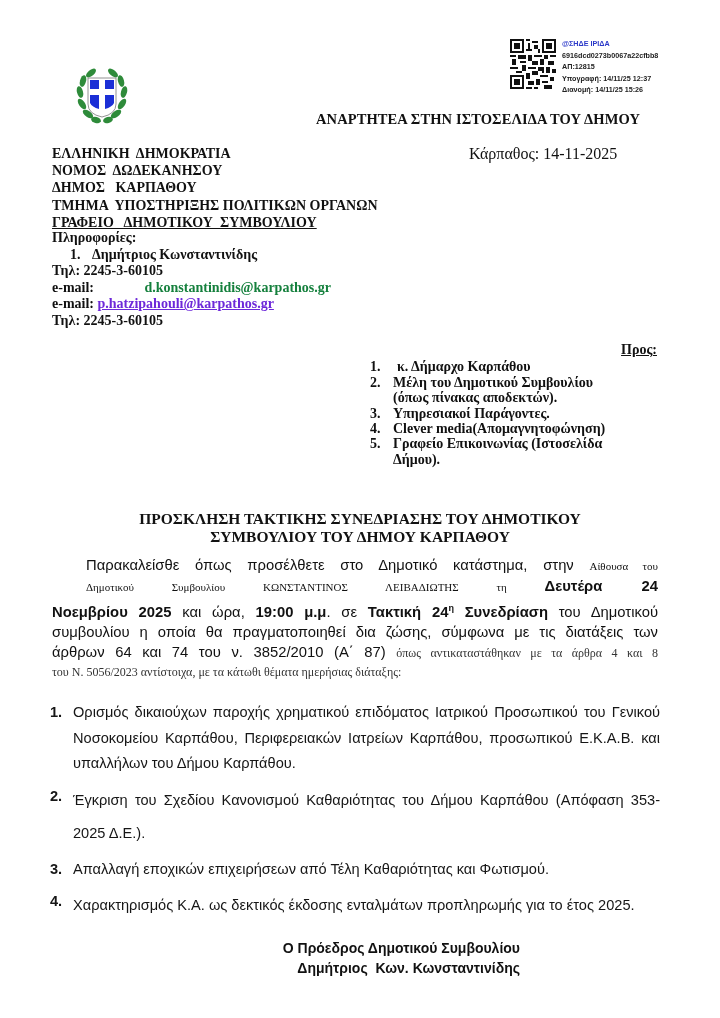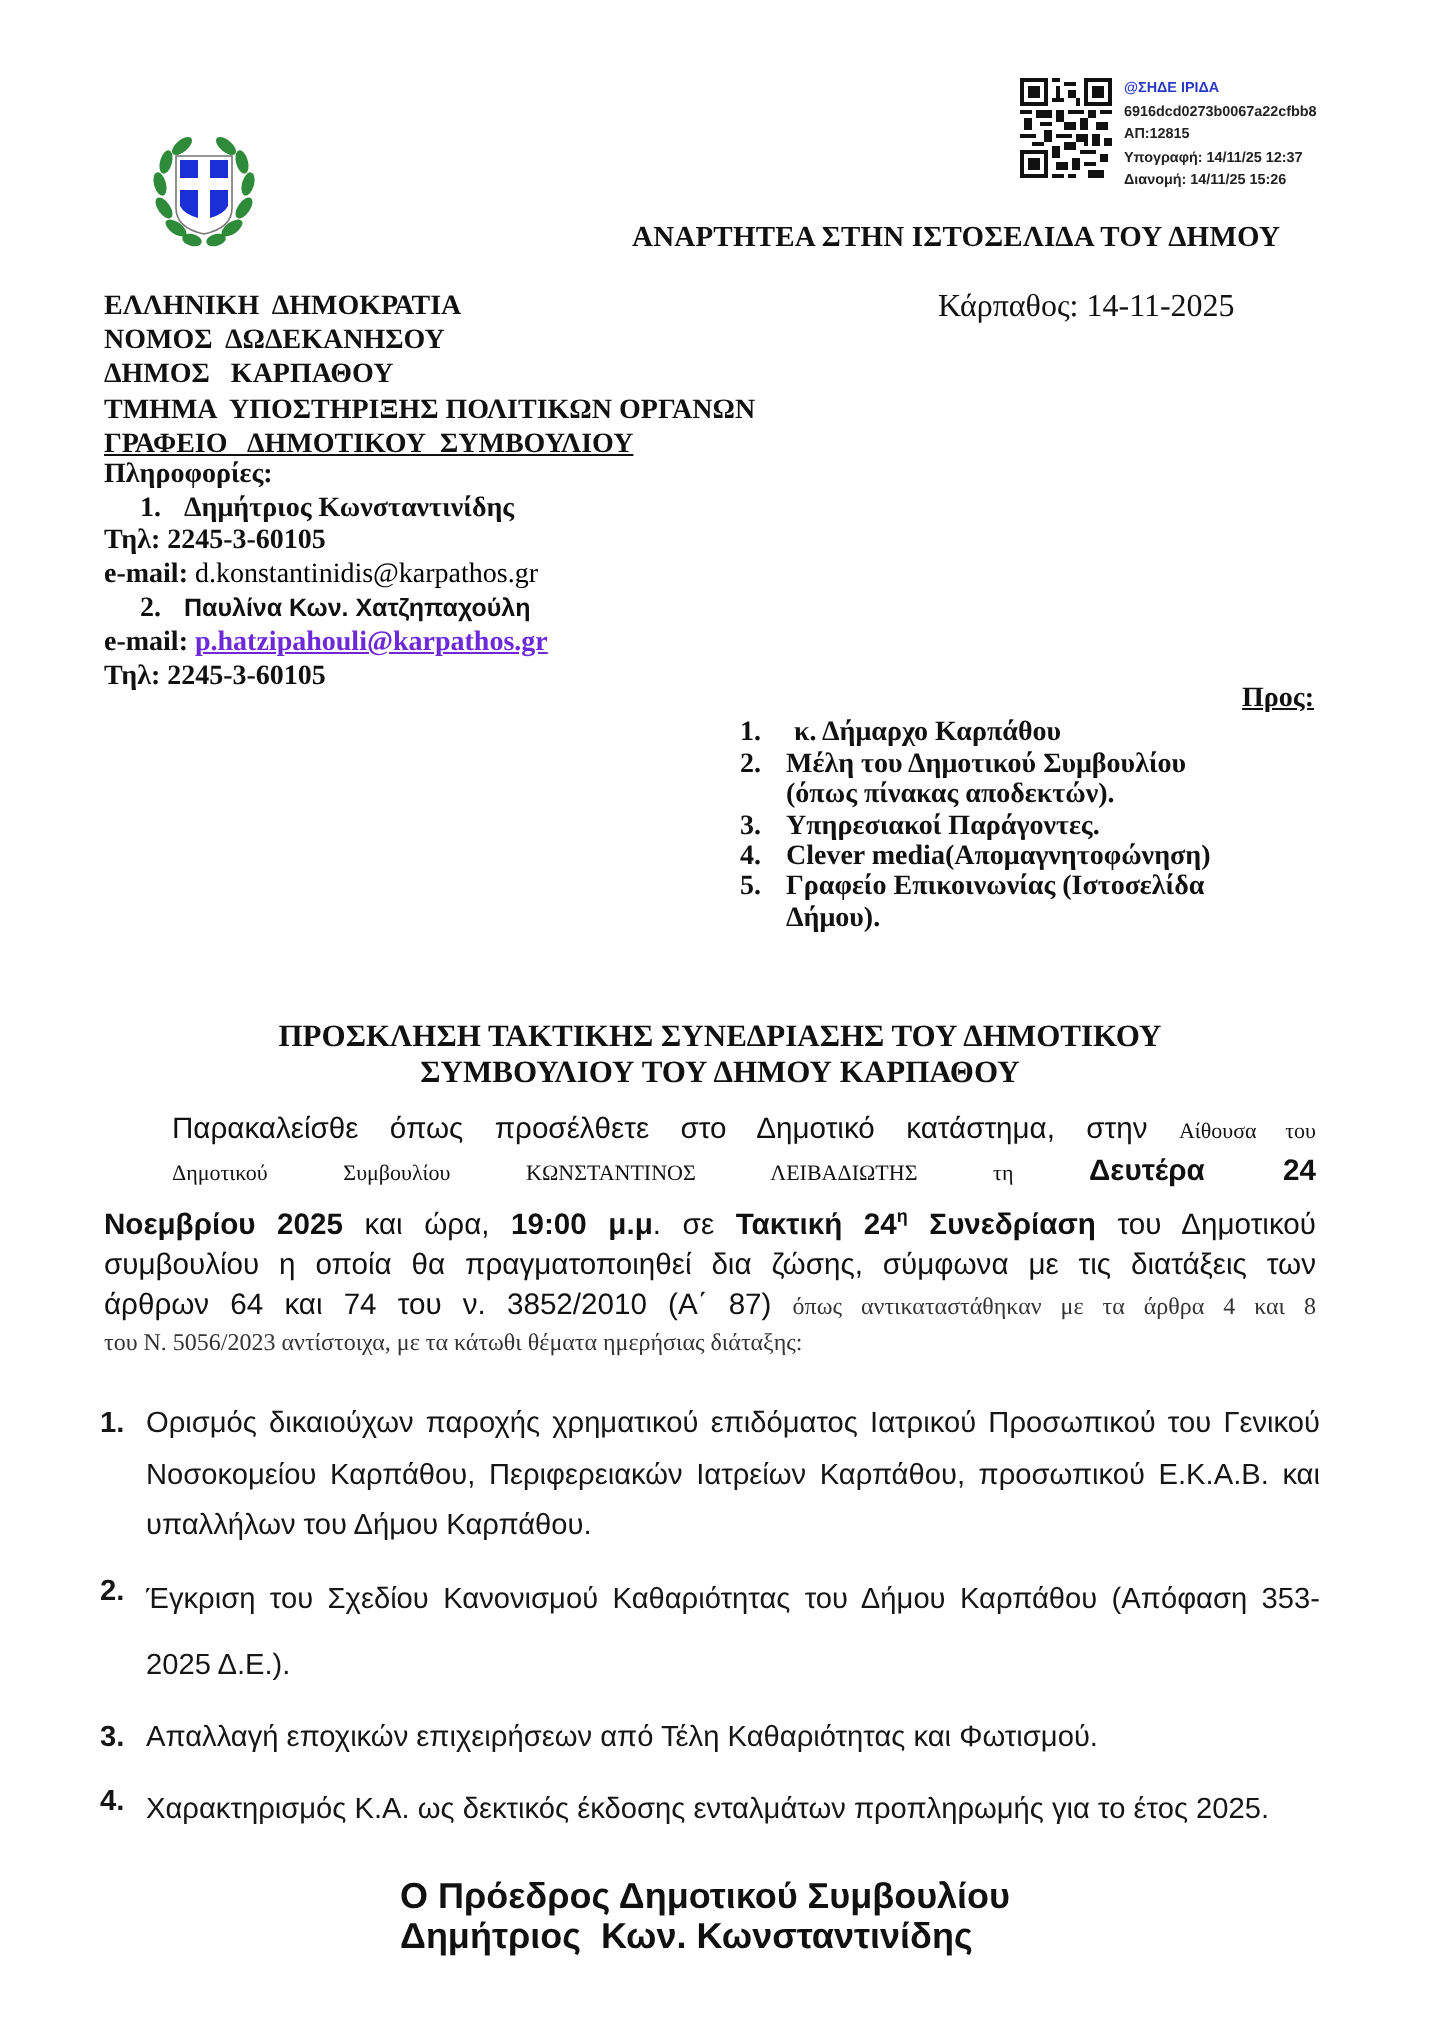--- a/index.html
+++ b/index.html
@@ -19,21 +19,21 @@
   .publish { left:316px; top:111px; font-size:14.5px; font-weight:bold; letter-spacing:0.1px; }
   .date { left:469px; top:145px; font-size:16px; font-weight:normal;text-align:center; }
 
   .header-block { left:52px; top:145px; font-size:14px; font-weight:bold; line-height:17.2px; }
   .header-block div { white-space:nowrap; }
   .u { text-decoration:underline; }
 
   .info { left:52px; top:230px; font-size:14px; line-height:16.6px; font-weight:bold; }
   .info .indent { padding-left:18px; }
   .info .num { display:inline-block; width:22px; }
-  .info .link-plain { color:#000000; font-weight:normal; }
+  .info .link-plain { color:#15803d; font-weight:bold;margin-left:47px; }
   .info .link-u { color:#6d28d9; text-decoration:underline; }
   .info .sans-name { font-family:"Liberation Sans", sans-serif; font-size:12.5px; }
 
   .recip { left:370px; top:342px; font-size:14px; font-weight:bold; line-height:15.4px; }
   .recip .title { padding-left:54px; text-decoration:underline;text-align:right; }
   .recip ol { margin:2px 0 0 0; padding:0; list-style:none; }
   .recip li { display:flex; }
   .recip li .n { width:23px; flex:none; }
   .recip li .t { width:260px; }
 
@@ -43,21 +43,21 @@
   .body-para .rs { font-family:"Liberation Serif", serif; font-size:11px; }
   .body-para .small-serif { font-family:"Liberation Serif", serif; font-size:12px; color:#333; }
   .body-para .line { display:block; text-align:justify; text-align-last:justify; white-space:nowrap; }
   .body-para .line.last { text-align-last:left; }
 
   .items { left:50px; top:700px; width:610px; font-family:"Liberation Sans", sans-serif; font-size:14.6px; line-height:25.6px; color:#161616; }
   .items .item { display:flex; margin-bottom:7px; }
   .items .item .n { width:23px; flex:none; font-weight:bold; }
   .items .item .t { flex:1; text-align:justify; }
 
-  .sig { left:200px; top:938px; width:320px; text-align:left; font-family:"Liberation Sans", sans-serif; font-size:18px; font-weight:bold; line-height:20px; }
+  .sig { left:200px; top:938px; width:320px; text-align:right; font-family:"Liberation Sans", sans-serif; font-size:14px; font-weight:bold; line-height:20px; }
 </style>
 </head>
 <body>
 
 <svg class="abs qr" viewBox="0 0 23 25" shape-rendering="crispEdges">
   <rect x="0" y="0" width="23" height="25" fill="#fff"></rect>
   <g fill="#111">
     <rect x="0" y="0" width="7" height="7"></rect>
       <rect x="1" y="1" width="5" height="5" fill="#fff"></rect>
       <rect x="2" y="2" width="3" height="3"></rect>
@@ -150,23 +150,20 @@
   <div>Πληροφορίες:</div>
   <div class="indent">
     <span class="num">1.</span><span>Δημήτριος Κωνσταντινίδης</span>
   </div>
   <div>
     <span>Τηλ:</span> <span>2245-3-60105</span>
   </div>
   <div>
     <span>e-mail:</span> <span class="link-plain">d.konstantinidis@karpathos.gr</span>
   </div>
-  <div class="indent">
-    <span class="num">2.</span><span class="sans-name">Παυλίνα Κων. Χατζηπαχούλη</span>
-  </div>
   <div>
     <span>e-mail:</span> <span class="link-u">p.hatzipahouli@karpathos.gr</span>
   </div>
   <div>
     <span>Τηλ:</span> <span>2245-3-60105</span>
   </div>
 </div>
 
 <div class="abs serif recip">
   <div class="title">Προς:</div>

